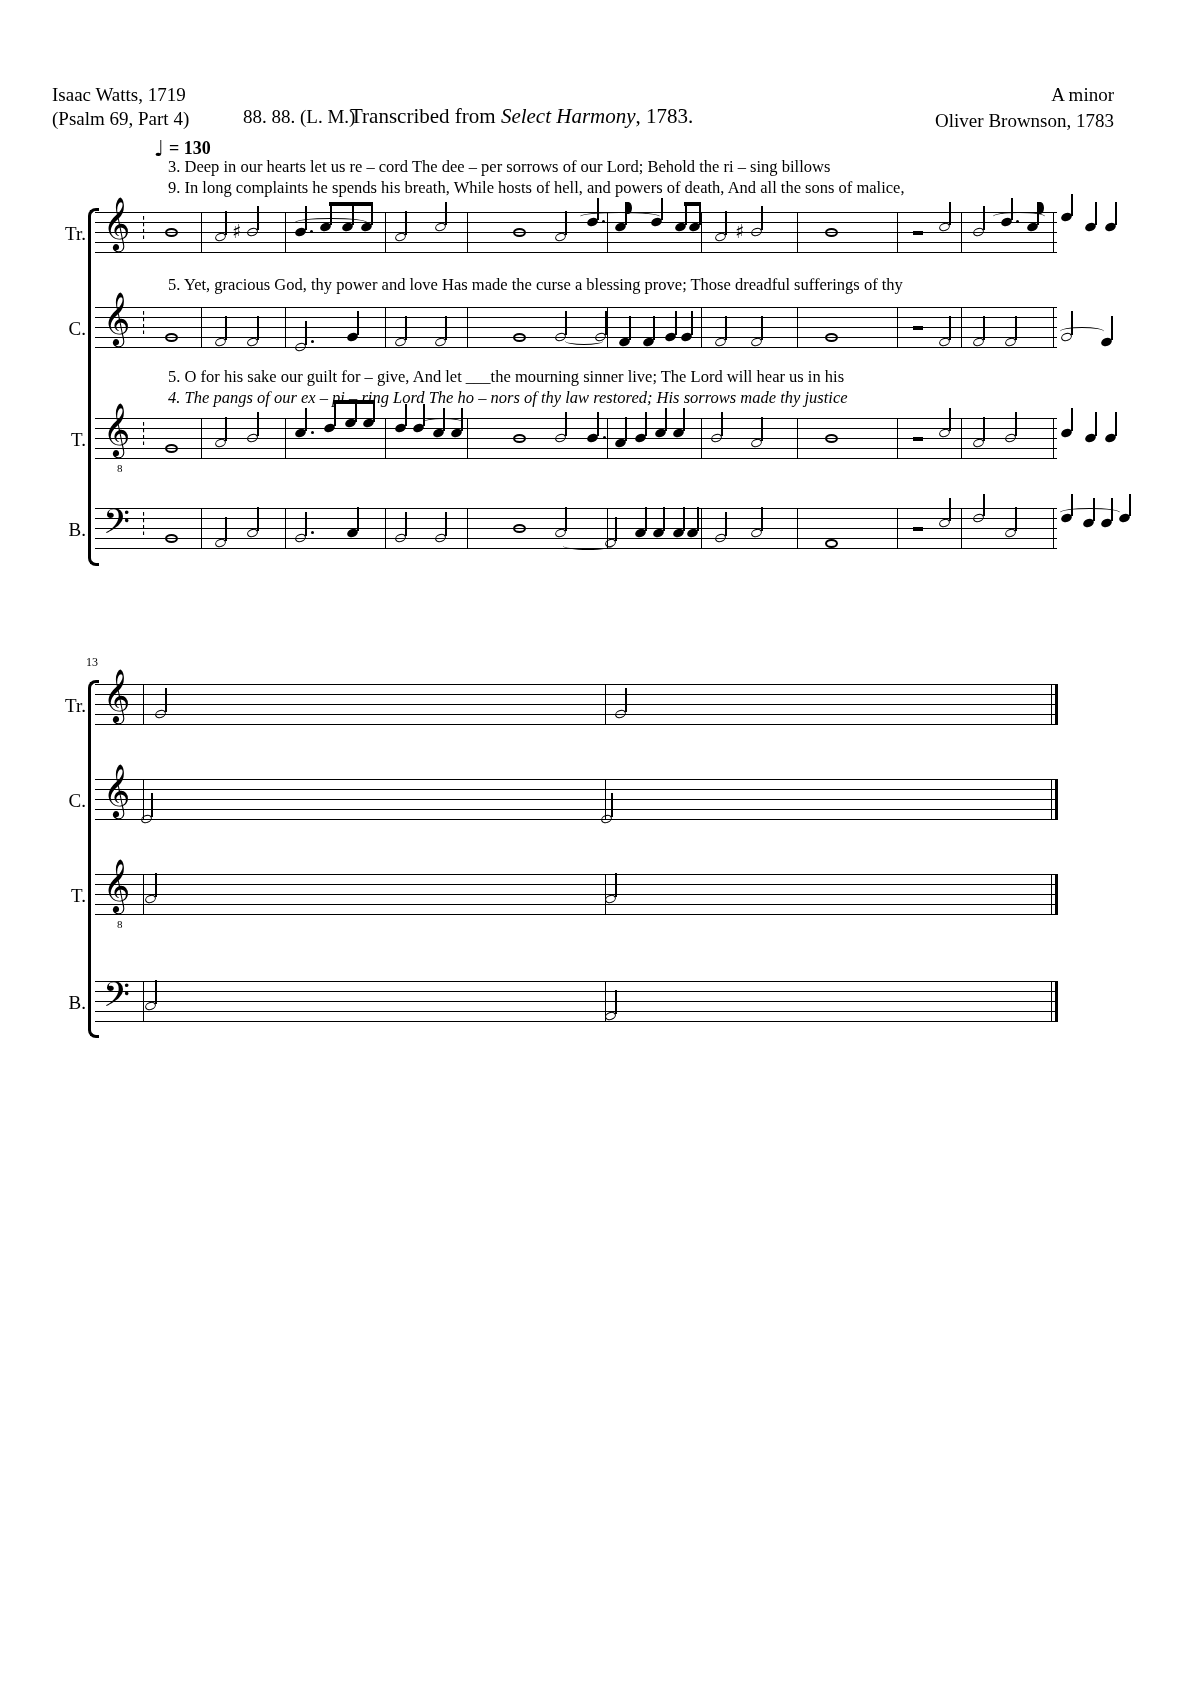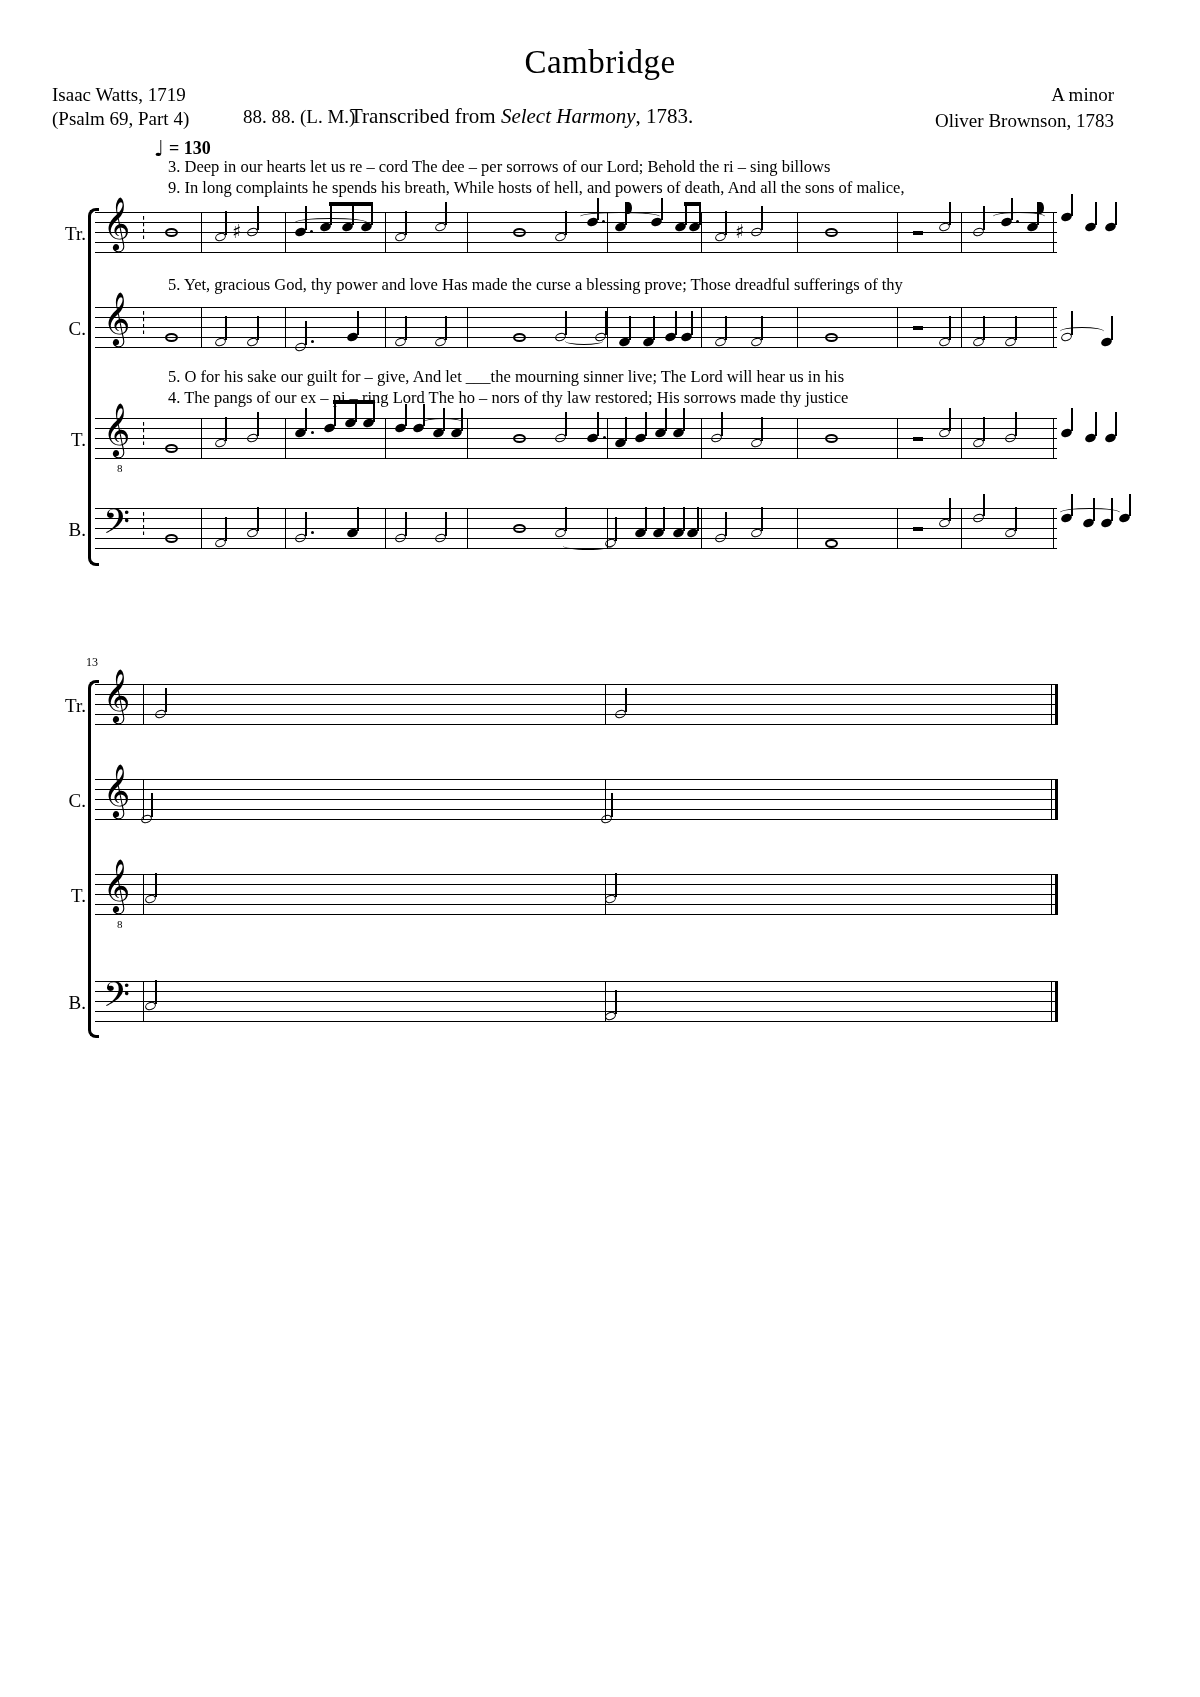--- a/index.html
+++ b/index.html
@@ -237,21 +237,20 @@
   .measnum {
     position: absolute;
     font-size: 12px;
   }
 </style>
 </head>
 <body>
 
 <div class="page">
 
-  <div class="title">Cambridge</div>
   <div class="poet">Isaac Watts, 1719</div>
   <div class="poet2">(Psalm 69, Part 4)</div>
   <div class="meter">88. 88. (L. M.)</div>
   <div class="transcribed"><span>Transcribed from </span><i>Select Harmony</i><span>, 1783.</span></div>
   <div class="key">A minor</div>
   <div class="composer">Oliver Brownson, 1783</div>
   <div class="tempo"><span class="noteglyph">♩</span> <span>= 130</span></div>
 
   <div class="system" style="top:0;">
 
@@ -424,21 +423,21 @@
       <div class="nh hollow" style="left:910px; top:31px;"></div>
         <div class="stem" style="left:920px; top:9px; height:24px;"></div>
       <div class="slur-up" style="left:965px; top:20px; width:44px;"></div>
       <div class="nh hollow" style="left:966px; top:26px;"></div>
         <div class="stem" style="left:976px; top:4px; height:24px;"></div>
       <div class="nh filled" style="left:1006px; top:31px;"></div>
         <div class="stem" style="left:1016px; top:9px; height:24px;"></div>
     </div>
 
     <div class="lyricline" style="left:168px; top:367px;">5. O        for  his   sake       our  guilt for – give,  And let ___the  mourning sinner live;      The Lord will   hear    us  in his</div>
-    <div class="lyricline" style="left:168px; top:388px;">4. The  pangs  of our        ex – pi – ring  Lord The ho   –   nors of  thy law restored;       His  sorrows    made   thy justice</div>
+    <div class="lyricline" style="left:168px; top:388px;font-style:italic;">4. The  pangs  of our        ex – pi – ring  Lord The ho   –   nors of  thy law restored;       His  sorrows    made   thy justice</div>
 
     <div class="partlabel" style="left:44px; top:429px;">T.</div>
     <div class="staff" style="top:418px; width:962px; height:41px;">
       <div class="lines">
           <span></span>
           <span></span>
           <span></span>
           <span></span>
           <span></span>
         </div>

